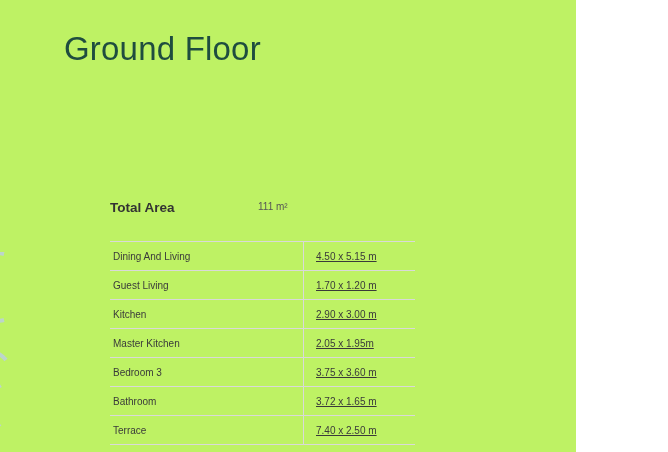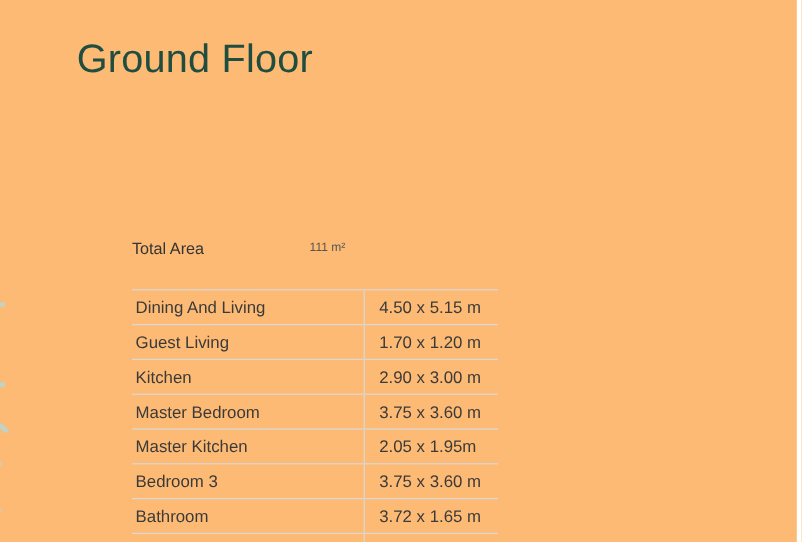--- a/index.html
+++ b/index.html
@@ -10,23 +10,23 @@
     width: 668px;
     height: 452px;
     background: #ffffff;
     font-family: "Liberation Sans", sans-serif;
     overflow: hidden;
     position: relative;
   }
 
   .page {
     position: relative;
-    width: 664px;
+    width: 576px;
     height: 452px;
-    background: #fdba74;
+    background: #bef264;
     overflow: hidden;
   }
 
   
   .logo-mark {
     position: absolute;
     left: -34px;
     top: 252px;
     width: 70px;
     height: 175px;
@@ -50,21 +50,21 @@
     left: 110px;
     top: 200px;
     width: 305px;
     height: 20px;
   }
   .summary-label {
     position: absolute;
     left: 0;
     top: 0;
     font-size: 13.5px;
-    font-weight: normal;
+    font-weight: bold;
     color: #333333;
     white-space: nowrap;
   }
   .summary-value {
     position: absolute;
     left: 148px;
     top: 1px;
     font-size: 10px;
     color: #555555;
     white-space: nowrap;
@@ -75,34 +75,35 @@
     left: 110px;
     top: 241px;
     width: 305px;
     border-collapse: collapse;
   }
   .room-table td {
     padding: 0;
     height: 28px;
     vertical-align: middle;
     border-top: 1px solid #d9d9d9;
-    font-size: 14px;
+    font-size: 10px;
     color: #3a3a3a;
     white-space: nowrap;
   }
   .room-table tr:last-child td {
     border-bottom: 1px solid #d9d9d9;
   }
   .room-table td.room-name {
     width: 190px;
     padding-left: 3px;
   }
   .room-table td.room-dims {
     padding-left: 12px;
     border-left: 1px solid #d9d9d9;
+    text-decoration: underline;
   }
 </style>
 </head>
 <body>
 
 <div class="page">
 
   <div class="logo-mark">
     <svg width="70" height="175" viewBox="0 0 70 175" xmlns="http://www.w3.org/2000/svg">
       <path d="M38 2 A34 34 0 1 0 38 68" fill="none" stroke="#bcd5cb" stroke-width="4"></path>
@@ -127,24 +128,20 @@
       </tr>
       <tr>
         <td class="room-name">Guest Living</td>
         <td class="room-dims">1.70 x 1.20 m</td>
       </tr>
       <tr>
         <td class="room-name">Kitchen</td>
         <td class="room-dims">2.90 x 3.00 m</td>
       </tr>
       <tr>
-        <td class="room-name">Master Bedroom</td>
-        <td class="room-dims">3.75 x 3.60 m</td>
-      </tr>
-      <tr>
         <td class="room-name">Master Kitchen</td>
         <td class="room-dims">2.05 x 1.95m</td>
       </tr>
       <tr>
         <td class="room-name">Bedroom 3</td>
         <td class="room-dims">3.75 x 3.60 m</td>
       </tr>
       <tr>
         <td class="room-name">Bathroom</td>
         <td class="room-dims">3.72 x 1.65 m</td>

